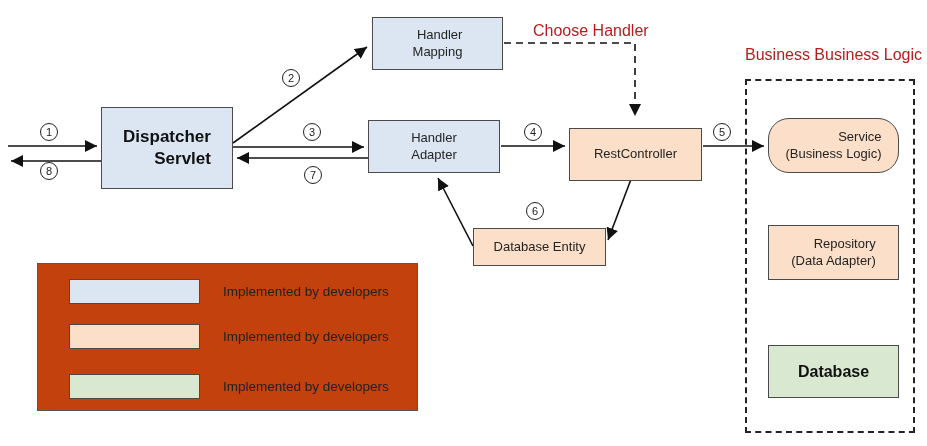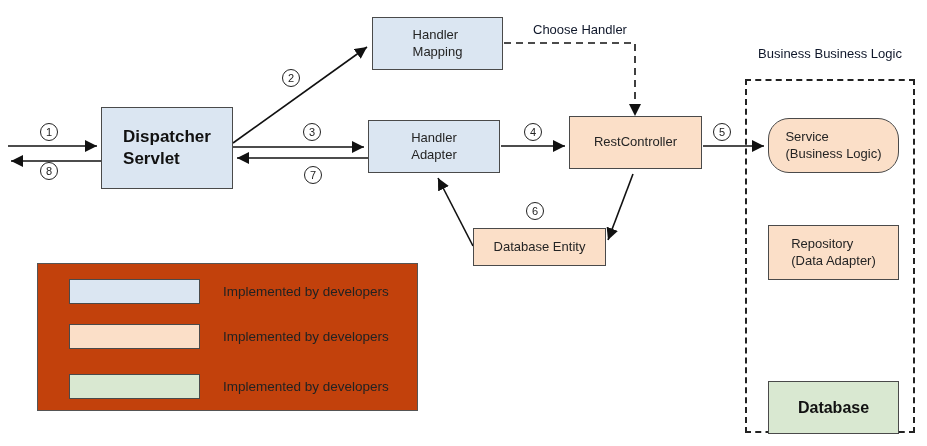--- a/index.html
+++ b/index.html
@@ -10,42 +10,42 @@
     font-family:"Liberation Sans", sans-serif;
     color:#222;
     overflow:hidden;
   }
   svg.wires{position:absolute;left:0;top:0;width:927px;height:446px;}
   .node{
     position:absolute;
     box-sizing:border-box;
     border:1px solid var(--node-border,#4a4a4a);
     display:flex;align-items:center;justify-content:center;
-    text-align:left;
+    text-align:right;
     white-space:pre-line;
     font-size:13px;line-height:1.25;
     color:#242424;
   }
   .node.blue{background:var(--blue,#dbe6f2);}
   .node.orange{background:var(--orange,#fbdfc8);}
   .node.green{background:var(--green,#d9e8d1);}
   .node.big{font-weight:bold;font-size:17px;line-height:1.3;color:#111;}
-  .node.db{font-weight:bold;font-size:16px;color:#111;margin-top:36px;}
+  .node.db{font-weight:bold;font-size:16px;color:#111;}
   .step{
     position:absolute;
     box-sizing:border-box;
     width:18px;height:18px;
     border:1px solid #222;
     border-radius:50%;
     display:flex;align-items:center;justify-content:center;
     font-size:11px;color:#222;background:#fff;
   }
   .float-label{
     position:absolute;
-    font-size:13px;color:#0f172a;
+    font-size:16px;color:#b91c1c;
     white-space:nowrap;
   }
   .dashed-group{
     position:absolute;
     box-sizing:border-box;
     border:2px dashed #222;
     background:transparent;
   }
   .legend{
     position:absolute;
@@ -102,21 +102,21 @@
 
   <div class="node blue big" style="left:101px;top:107px;width:132px;height:82px;">Dispatcher
 Servlet</div>
 
   <div class="node blue" style="left:372px;top:17px;width:131px;height:53px;">Handler
 Mapping</div>
 
   <div class="node blue" style="left:368px;top:120px;width:132px;height:53px;">Handler
 Adapter</div>
 
-  <div class="node orange" style="left:569px;top:116px;width:133px;height:53px;">RestController</div>
+  <div class="node orange" style="left:569px;top:128px;width:133px;height:53px;">RestController</div>
 
   <div class="node orange" style="left:473px;top:228px;width:133px;height:38px;">Database Entity</div>
 
   <div class="node orange" style="left:768px;top:118px;width:131px;height:55px;border-radius:21px;">Service
 (Business Logic)</div>
 
   <div class="node orange" style="left:768px;top:225px;width:131px;height:55px;">Repository
 (Data Adapter)</div>
 
   <div class="node green db" style="left:768px;top:345px;width:131px;height:53px;">Database</div>

